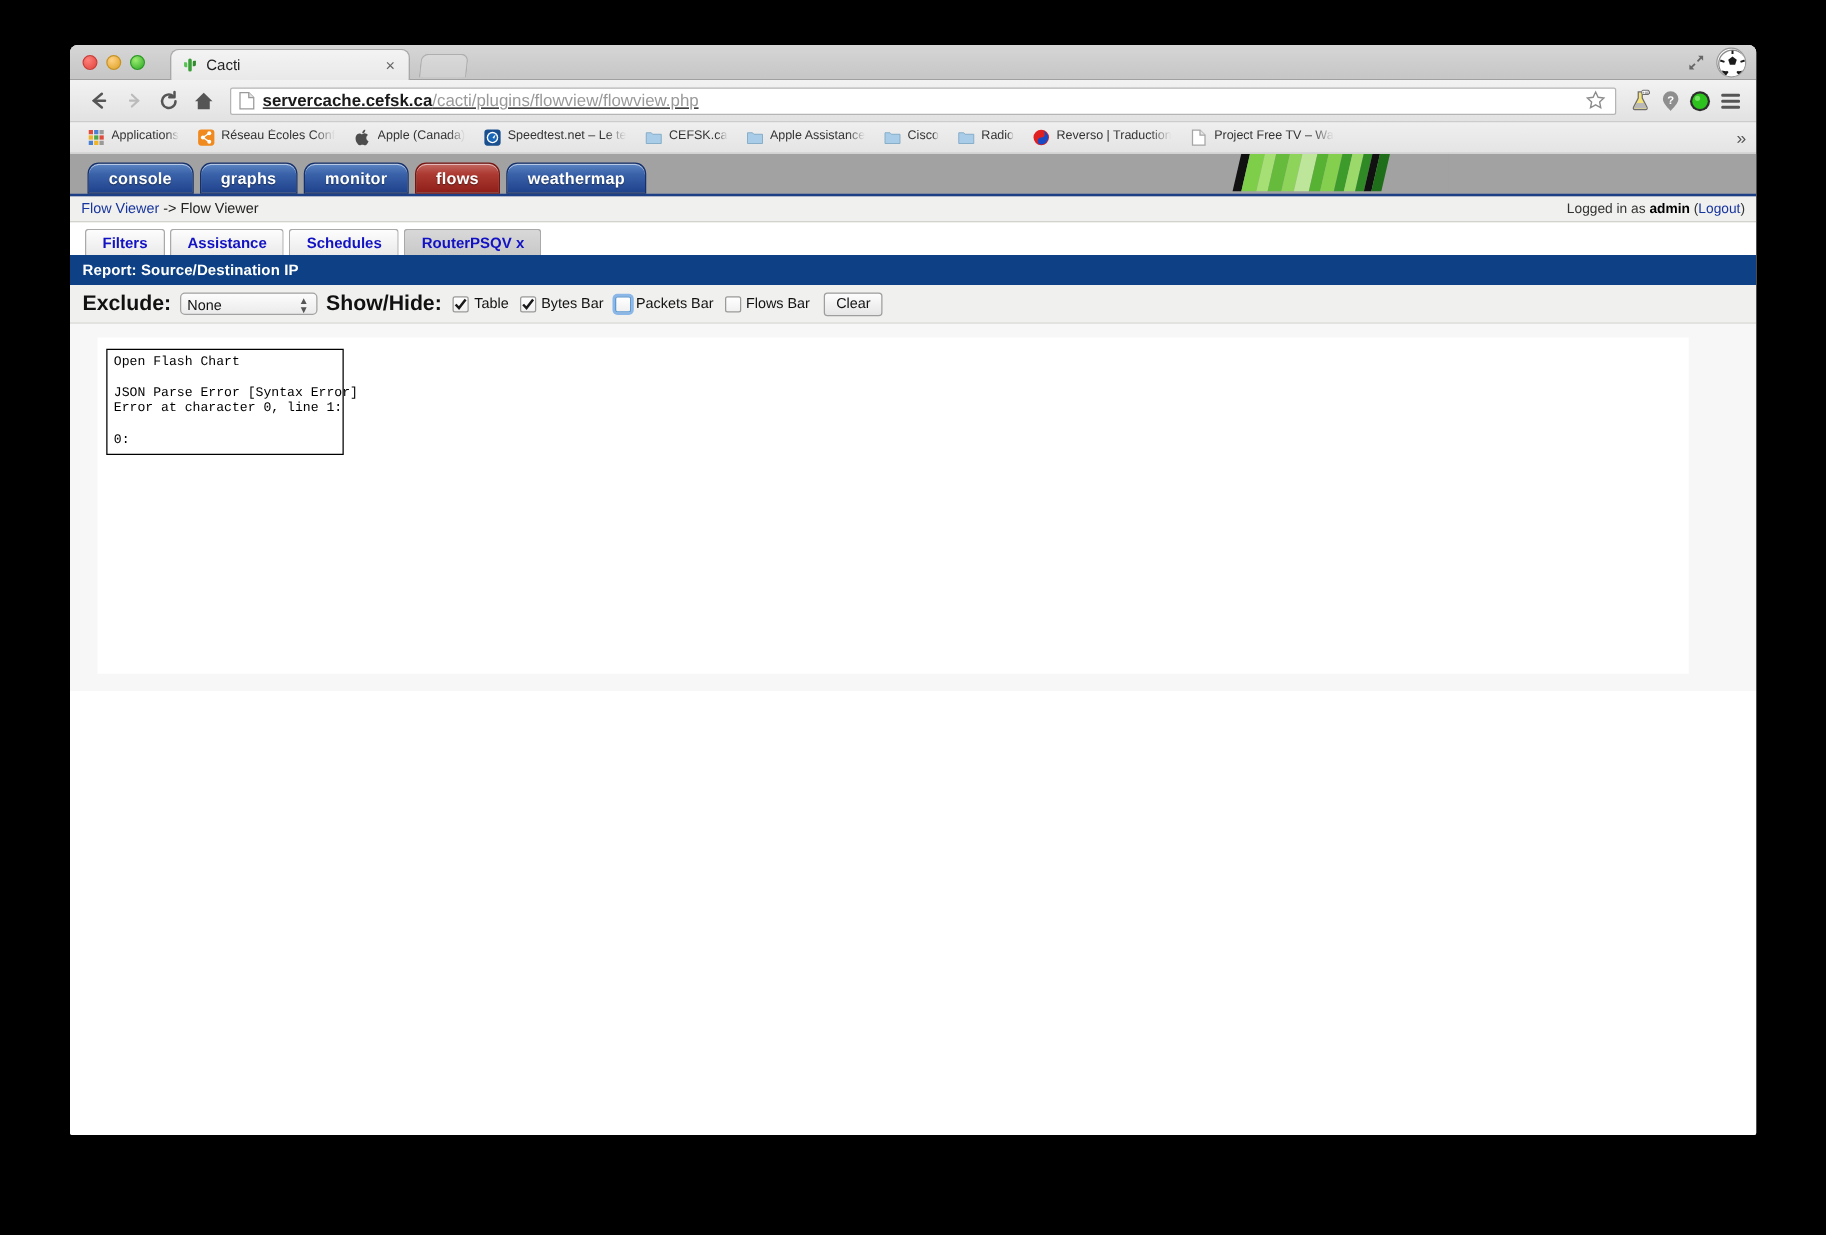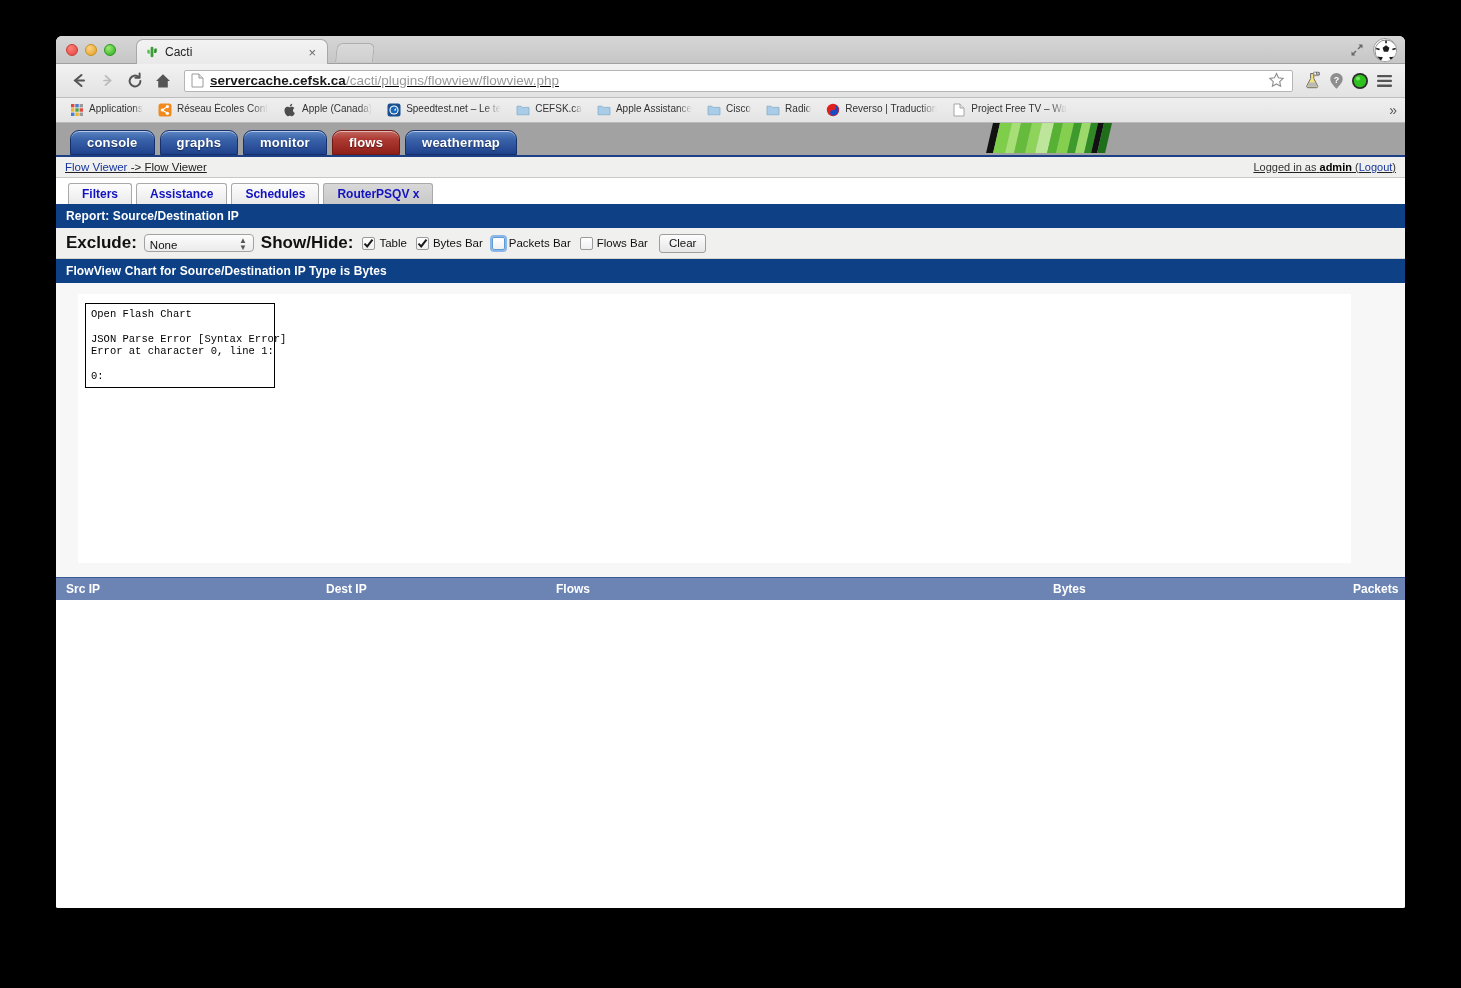--- a/index.html
+++ b/index.html
@@ -135,21 +135,21 @@
   #cacti-logo {
     position: absolute; right: 246px; top: 0; bottom: 2px; width: 188px;
     overflow: hidden;
   }
 
   
   #crumbbar {
     height: 21px; background: #f0f0ee;
     border-bottom: 1px solid #c9c9c4;
     display: flex; align-items: center; padding: 0 9px;
-    font-size: 11.5px; color: #222; text-decoration: underline;
+    font-size: 11.5px; color: #222;
   }
   #crumbbar a { color: #17359e; text-decoration: none; }
   #login-status { margin-left: auto; font-size: 11px; color: #333; }
   #login-status b { color: #000; }
   #login-status a { color: #17359e; text-decoration: none; }
 
   
   #inner-tabs {
     height: 26px; padding: 5px 0 0 12px;
     display: flex; align-items: flex-end; gap: 4px;
@@ -524,38 +524,30 @@
       <div class="chkgrp">
         <div class="cbox">
           
         </div>
         <span>Flows Bar</span>
       </div>
 
       <div id="clear-btn">Clear</div>
     </div>
 
-    <div class="secbar">FlowView Chart for Source/Destination IP Type is Bytes</div>
 
     <div id="chart-panel">
       <div id="chart-white">
         <div id="ofc-error">Open Flash Chart
 
 JSON Parse Error [Syntax Error]
 Error at character 0, line 1:
 
 0:</div>
       </div>
     </div>
 
 
-    <div id="tbl-head-row">
-      <div class="c c1">Src IP</div>
-      <div class="c c3">Dest IP</div>
-      <div class="c c2">Flows</div>
-      <div class="c c4">Bytes</div>
-      <div class="c c5">Packets</div>
-    </div>
 
     <div id="tbl-body"></div>
 
   </div>
 </div>
 
 </body></html>

